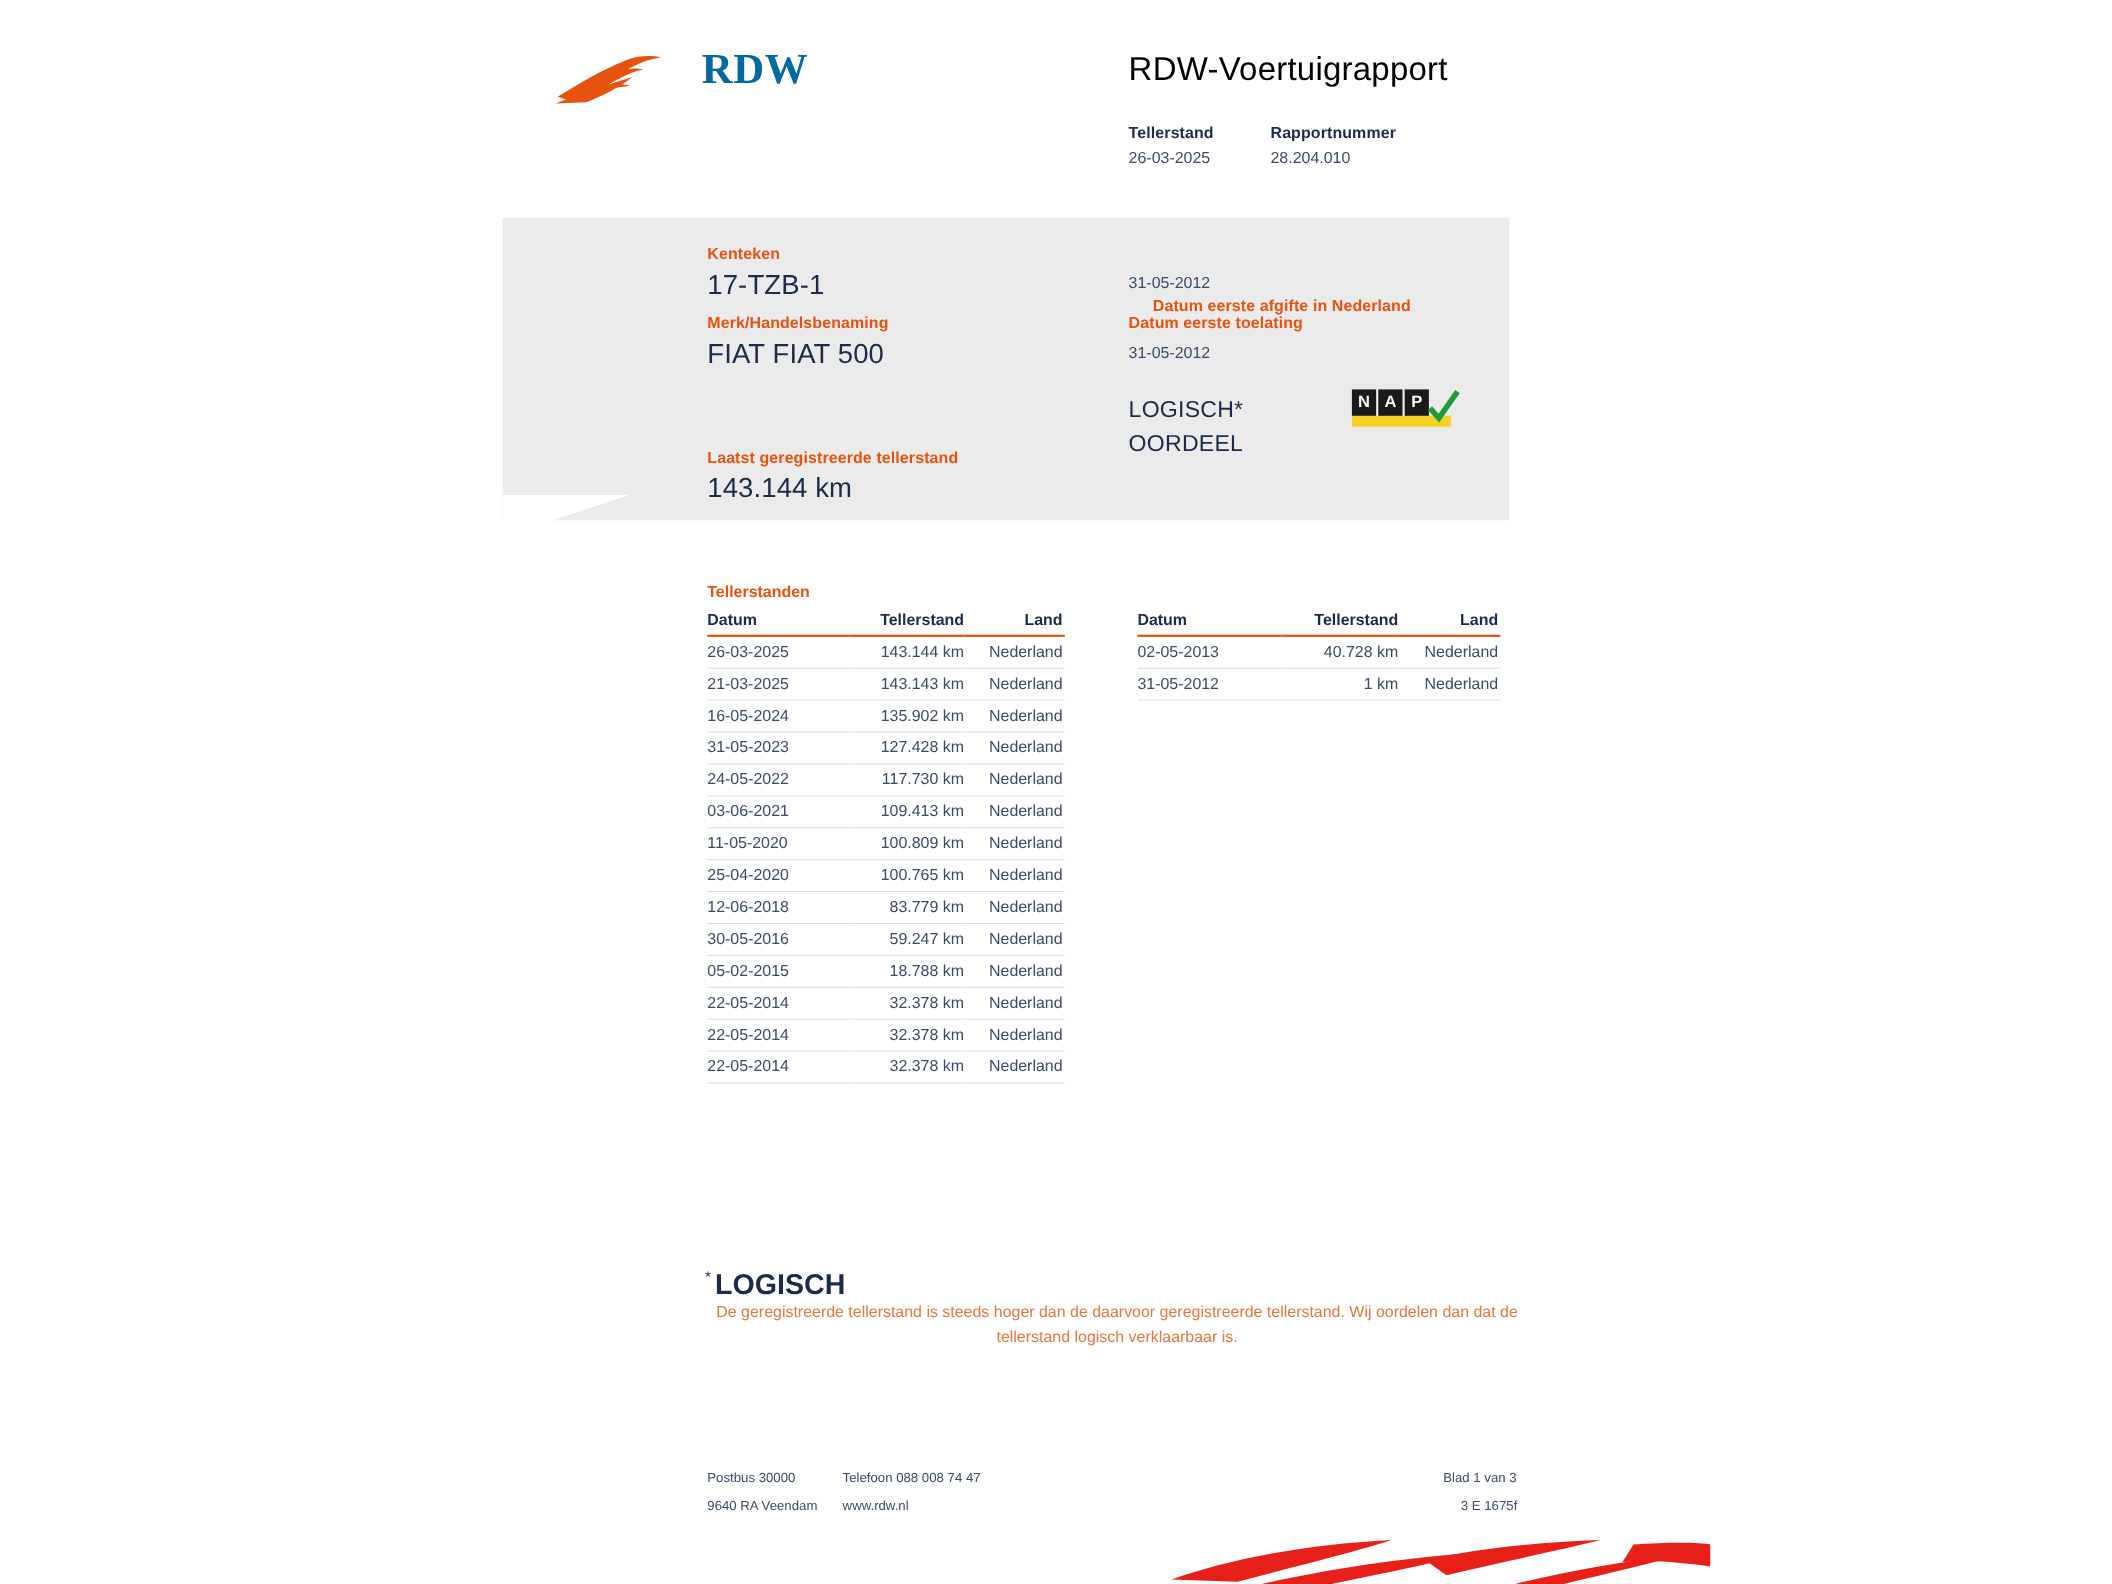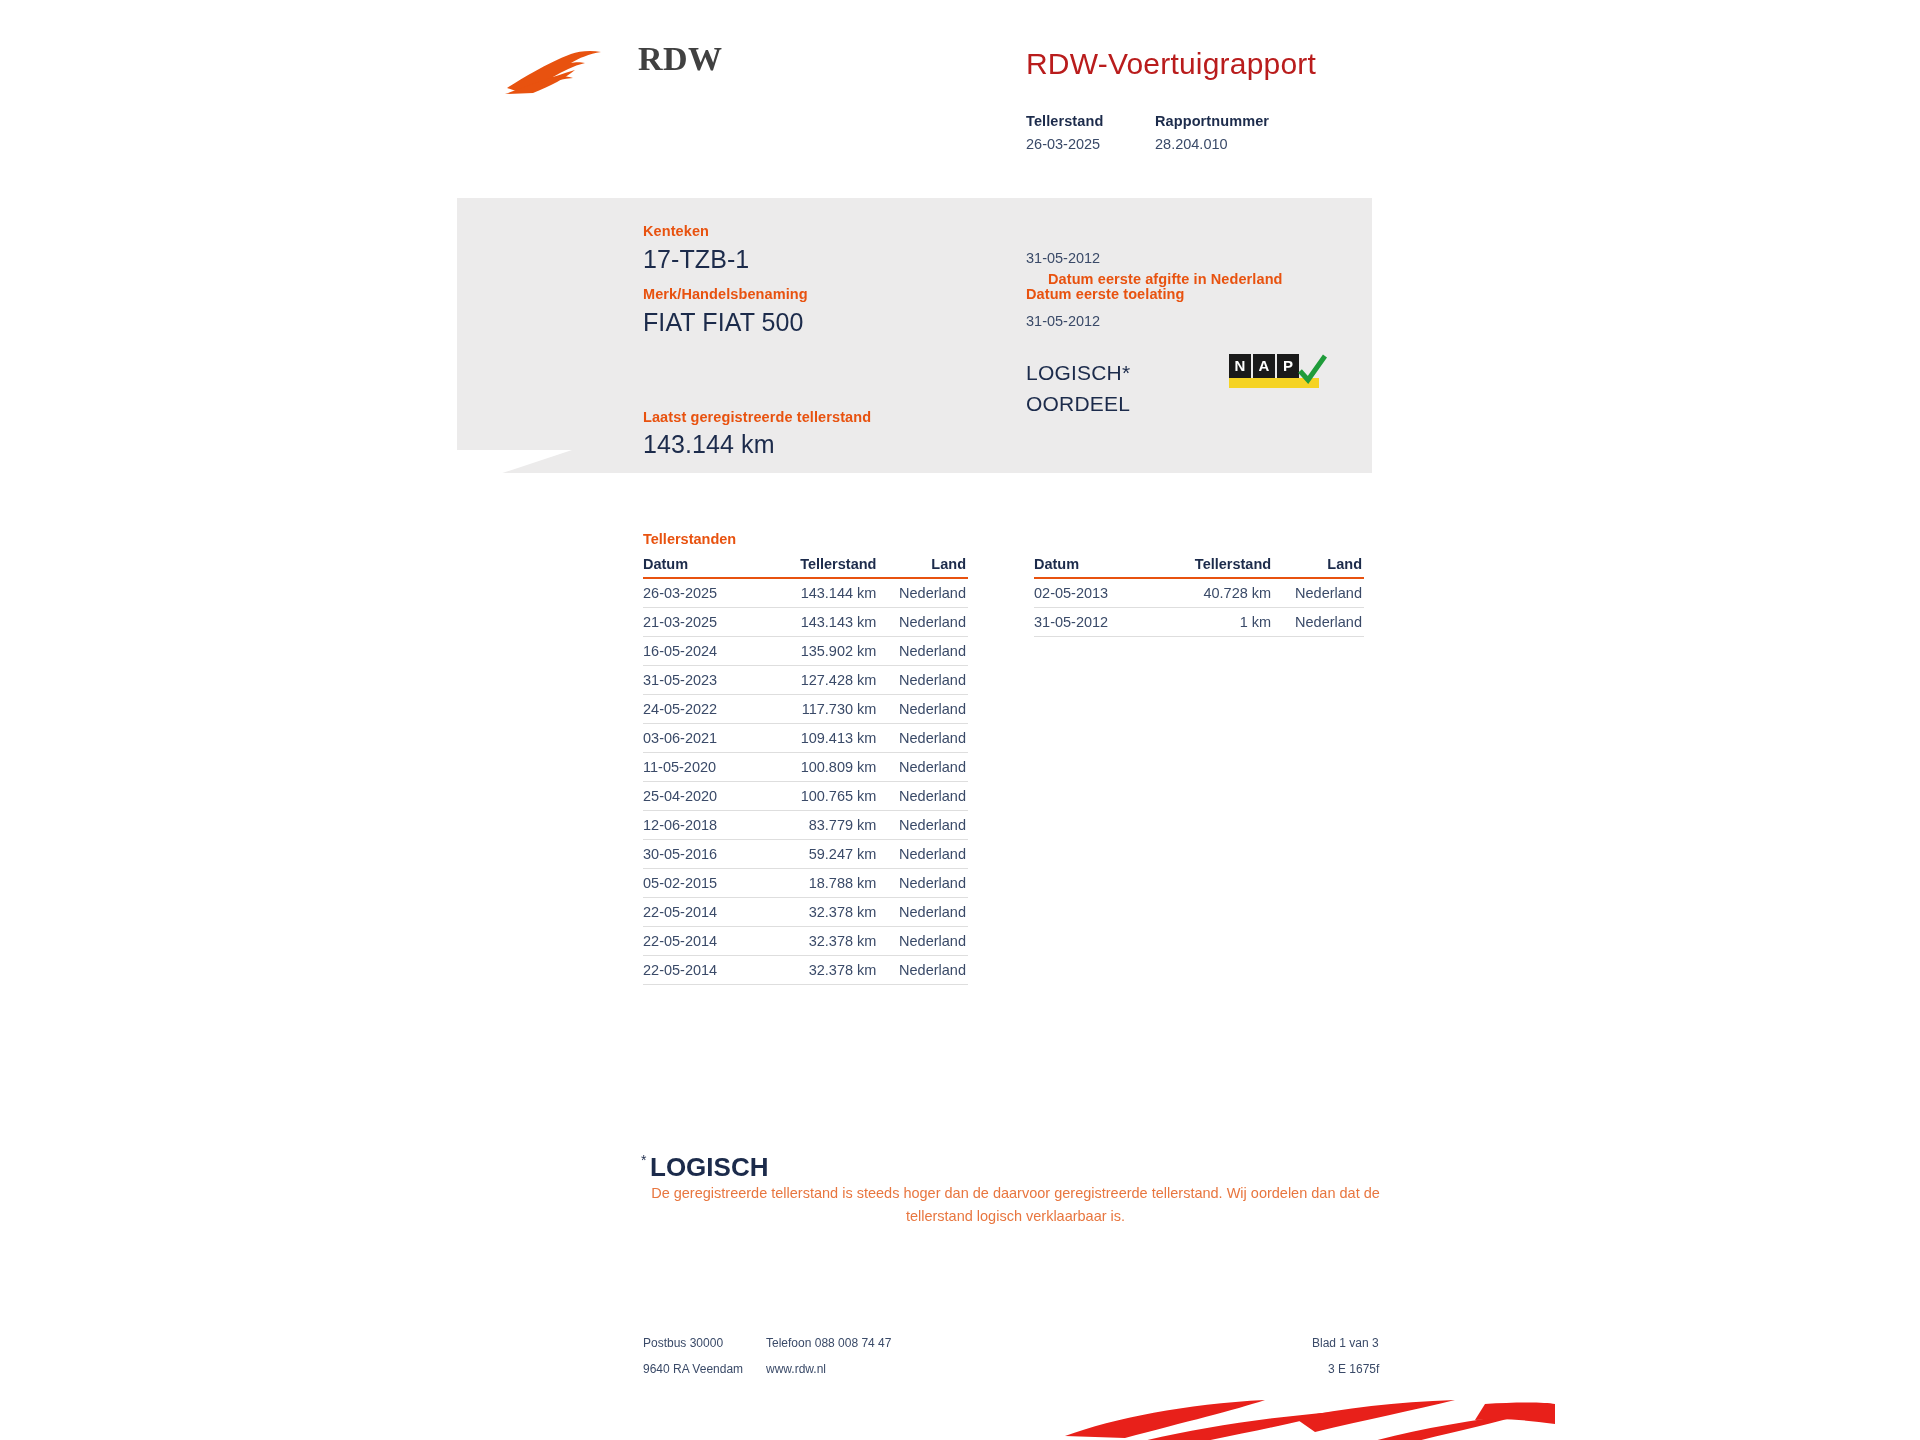--- a/index.html
+++ b/index.html
@@ -28,31 +28,31 @@
     left: 505px;
     top: 48px;
     width: 110px;
     height: 48px;
   }
   .logo-text {
     position: absolute;
     left: 638px;
     top: 40px;
     font-family: "Liberation Serif", serif;
-    font-size: 34px;
+    font-size: 39px;
     font-weight: 700;
     letter-spacing: 0.5px;
-    color: #404040;
+    color: #0369a1;
   }
   .report-title {
     position: absolute;
     left: 1026px;
     top: 47px;
     font-size: 30px;
-    color: #b91c1c;
+    color: #000000;
     letter-spacing: 0.2px;
   }
   .meta-label {
     position: absolute;
     top: 113px;
     font-size: 14.5px;
     font-weight: 700;
     color: #1c2b4b;
     letter-spacing: 0.1px;
   }

